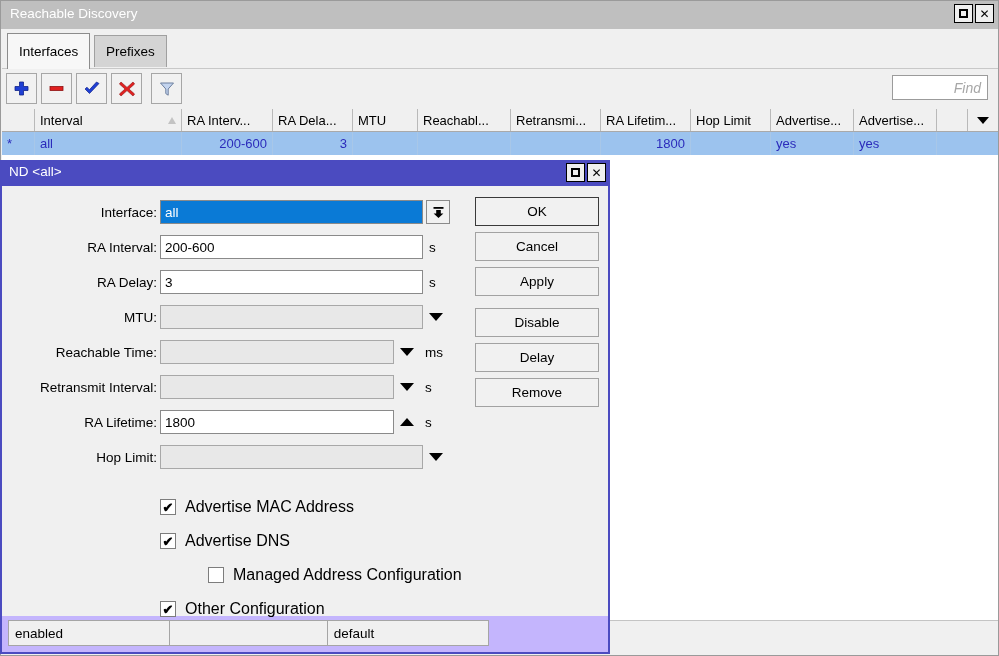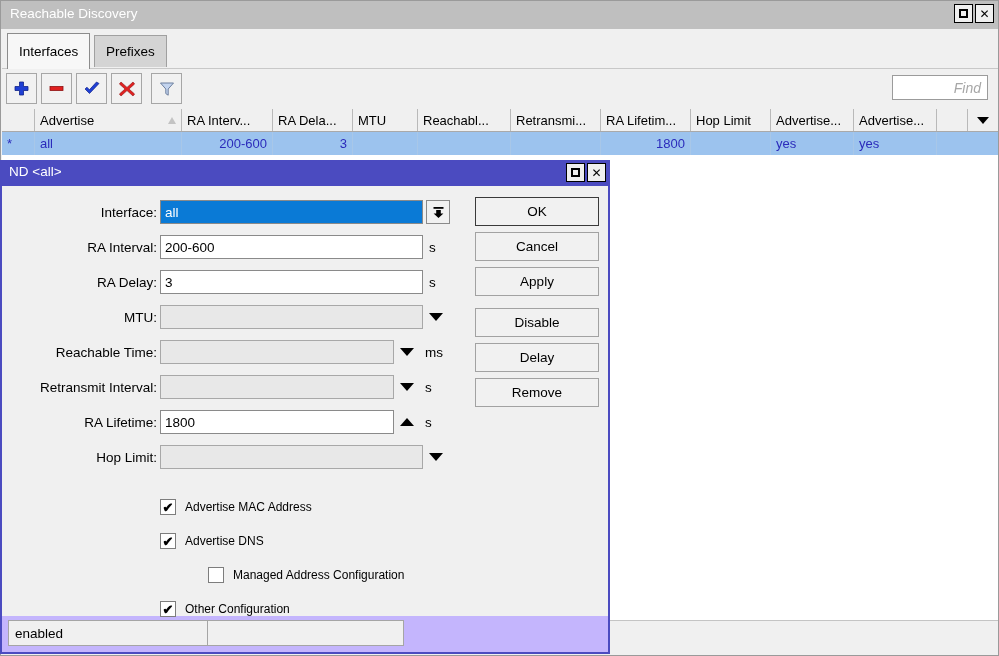--- a/index.html
+++ b/index.html
@@ -339,21 +339,21 @@
     box-sizing: border-box;
     display: flex;
     align-items: center;
     justify-content: center;
     margin-right: 9px;
     font-size: 13px;
     line-height: 1;
     color: #000;
     font-weight: bold;
   }
-  .cb-label { font-size: 12px; }
+  .cb-label { font-size: 16px; }
 
   .dlg-btn {
     position: absolute;
     left: 473px;
     width: 124px; height: 29px;
     background: #f1f1f1;
     border: 1px solid #a2a2a2;
     box-sizing: border-box;
     display: flex;
     align-items: center;
@@ -433,21 +433,21 @@
     </div>
     <div class="find-box">
       <span class="ph">Find</span>
     </div>
   </div>
 
   <div id="table-area">
     <div id="hdr-row">
       <div class="hdr-cell" style="left:0px;width:33px;"></div>
       <div class="hdr-cell" style="left:33px;width:147px;">
-        <span>Advertise</span>
+        <span>Interval</span>
         <span class="sort-ind"></span>
       </div>
       <div class="hdr-cell" style="left:180px;width:91px;">RA Interv...</div>
       <div class="hdr-cell" style="left:271px;width:80px;">RA Dela...</div>
       <div class="hdr-cell" style="left:351px;width:65px;">MTU</div>
       <div class="hdr-cell" style="left:416px;width:93px;">Reachabl...</div>
       <div class="hdr-cell" style="left:509px;width:90px;">Retransmi...</div>
       <div class="hdr-cell" style="left:599px;width:90px;">RA Lifetim...</div>
       <div class="hdr-cell" style="left:689px;width:80px;">Hop Limit</div>
       <div class="hdr-cell" style="left:769px;width:83px;">Advertise...</div>
@@ -584,14 +584,15 @@
     <div class="dlg-btn" style="top:46px;">Cancel</div>
     <div class="dlg-btn" style="top:81px;">Apply</div>
     <div class="dlg-btn" style="top:122px;">Disable</div>
     <div class="dlg-btn" style="top:157px;">Delay</div>
     <div class="dlg-btn" style="top:192px;">Remove</div>
   </div>
 
   <div id="dlg-status">
     <div class="sb-cell" style="width:200px;">enabled</div>
     <div class="sb-cell" style="width:197px;"></div>
+    <div class="sb-cell" style="width:201px;">default</div>
   </div>
 </div>
 
 </body></html>

